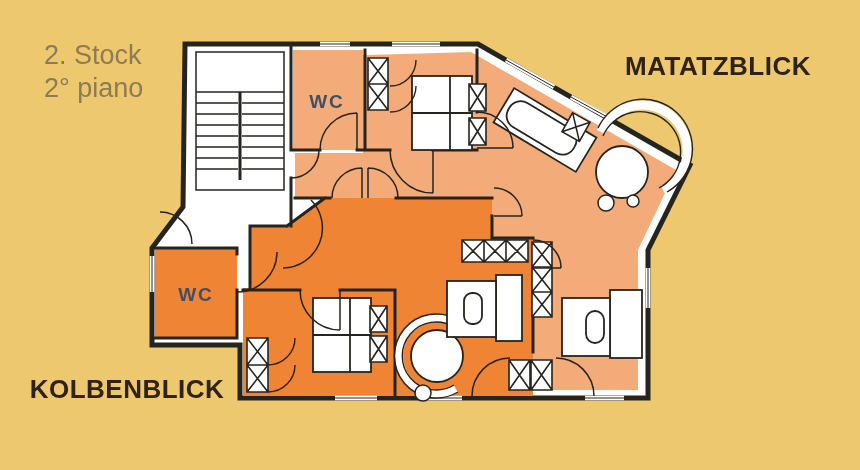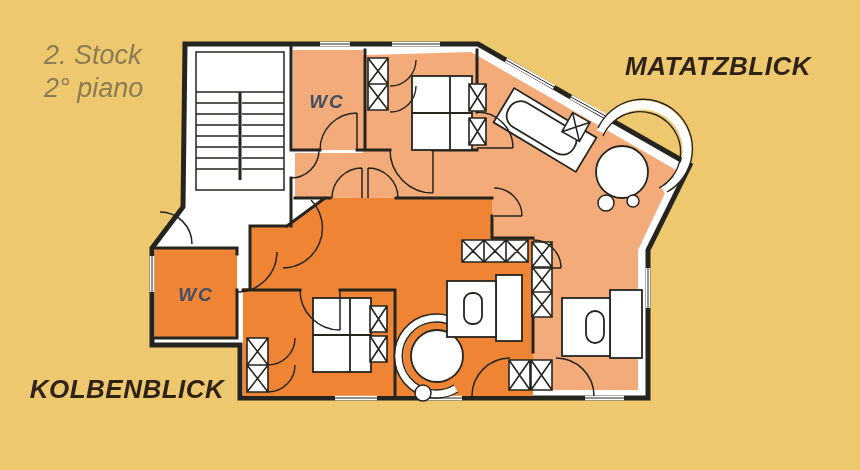--- a/index.html
+++ b/index.html
@@ -1,19 +1,18 @@
 <!DOCTYPE html>
 <html><head>
 <meta charset="utf-8">
 <style>
   html,body{margin:0;padding:0;}
   .stage{
     width:860px;height:470px;overflow:hidden;position:relative;
     font-family:"Liberation Sans", sans-serif;
-    font-style:italic;
   }
   svg{display:block;}
   text{font-family:"Liberation Sans", sans-serif;}
   .apt-name{font-weight:bold;font-size:26px;letter-spacing:0.5px;}
   .floor-lbl{font-size:27px;}
   .wc-lbl{font-size:19px;letter-spacing:2px;font-weight:bold;}
 </style>
 </head>
 <body>
 

